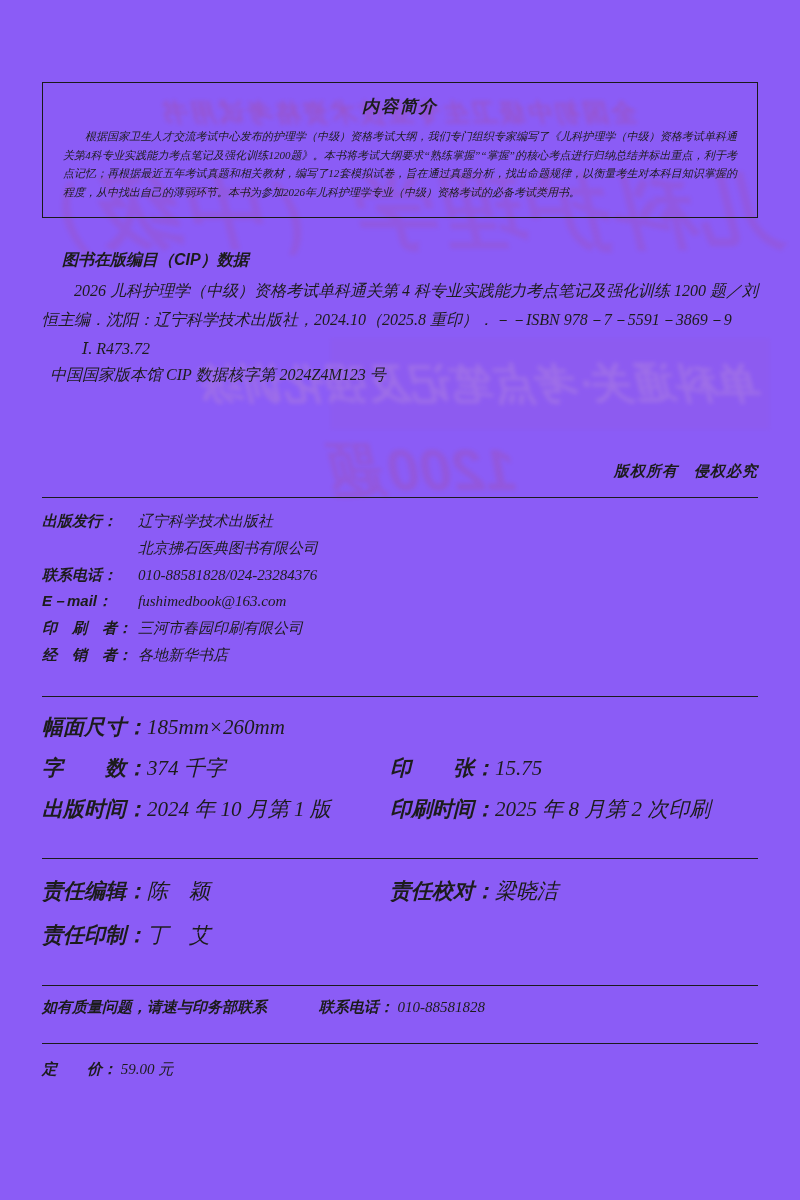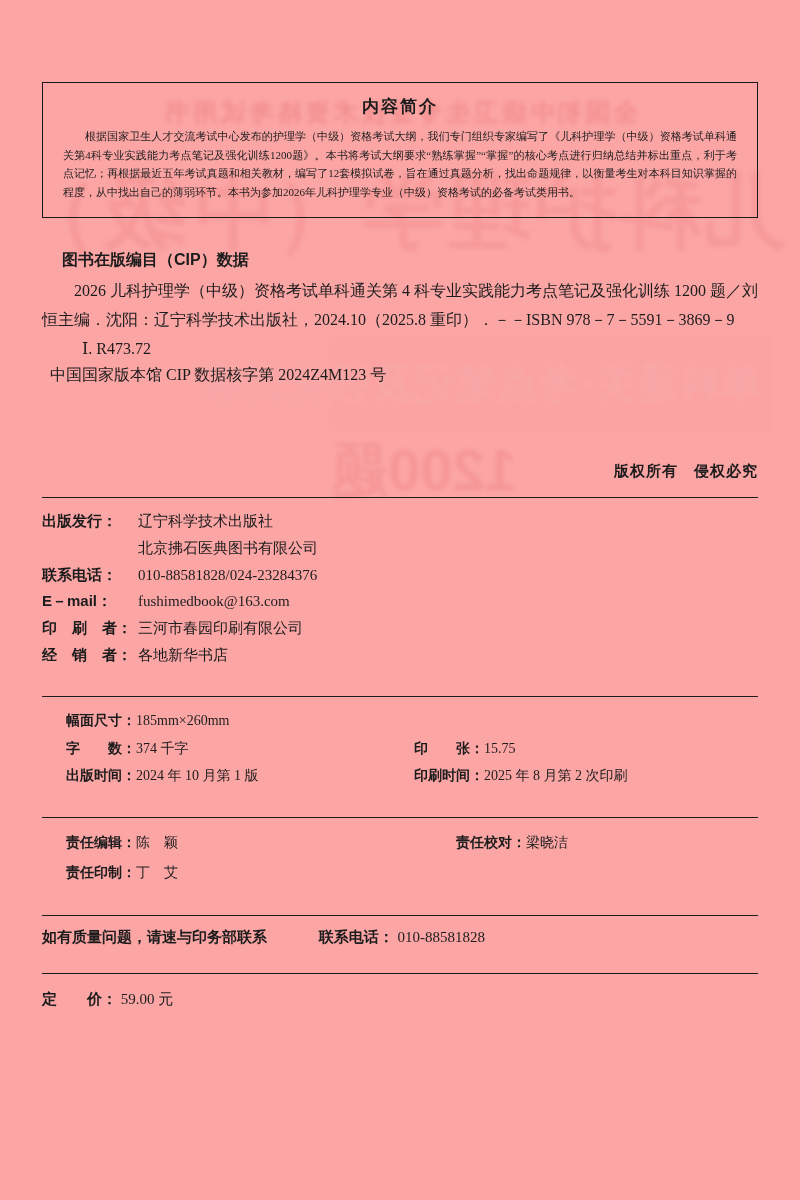--- a/index.html
+++ b/index.html
@@ -1,18 +1,18 @@
 <!DOCTYPE html>
 <html><head>
 <meta charset="utf-8">
 <style>
   * { box-sizing: border-box; margin: 0; padding: 0; }
   html,body { background:#d9d9d9; }
   body { font-family:"Liberation Serif","DejaVu Serif",serif; color:#1c1c1c; }
-  .page { position:relative; width:800px; height:1200px; margin:0 auto; background:#fca5a5; overflow:hidden; padding:0 42px; }
+  .page { position:relative; width:800px; height:1200px; margin:0 auto; background:#8b5cf6; overflow:hidden; padding:0 42px;font-style:italic; }
 
   
   .bleed { position:absolute; inset:0; z-index:0; pointer-events:none; }
   .bleed .ghost { position:absolute; left:0; right:0; text-align:center; transform:scaleX(-1);
                   color:#c93a35; filter:blur(2px); font-weight:700; white-space:nowrap;
                   font-family:"Liberation Sans","DejaVu Sans",sans-serif; }
   .bleed .g1 { top:96px;  font-size:25px; opacity:.20; letter-spacing:3px; }
   .bleed .g2 { top:158px; font-size:82px; opacity:.10; letter-spacing:4px; }
   .bleed .g3 { top:338px; left:330px; right:30px; font-size:42px; opacity:.20; color:#e8b7b2;
                background:rgba(210,62,58,.14); padding:18px 8px; }
@@ -44,25 +44,25 @@
 
   
   .pub { padding:10px 0 12px; }
   .pub .row { display:flex; font-size:15px; line-height:1.78; align-items:baseline; }
   .pub .lab { width:96px; flex:none; }
   .pub .small { font-size:13.5px; }
   .pub .lab2 { font-weight:700; font-family:"Liberation Sans","DejaVu Sans",sans-serif; white-space:pre; }
 
   
   .cols { padding:10px 0 12px; }
-  .cols .row { display:flex; font-size:14px; line-height:1.95;margin-left:24px; }
+  .cols .row { display:flex; font-size:21px; line-height:1.95; }
   .cell { display:flex; align-items:baseline; }
   .cell.left { width:348px; flex:none; }
 
-  .staff .row { line-height:2.1;gap:42px; }
+  .staff .row { line-height:2.1; }
 
   .quality { padding:12px 0 10px; font-size:15px; }
   .quality .note { font-weight:700; font-family:"Liberation Sans","DejaVu Sans",sans-serif; }
   .quality .plab { font-weight:700; font-family:"Liberation Sans","DejaVu Sans",sans-serif; margin-left:48px; }
 
   .price { padding:16px 0; font-size:15px; }
 </style>
 </head>
 <body>
 

